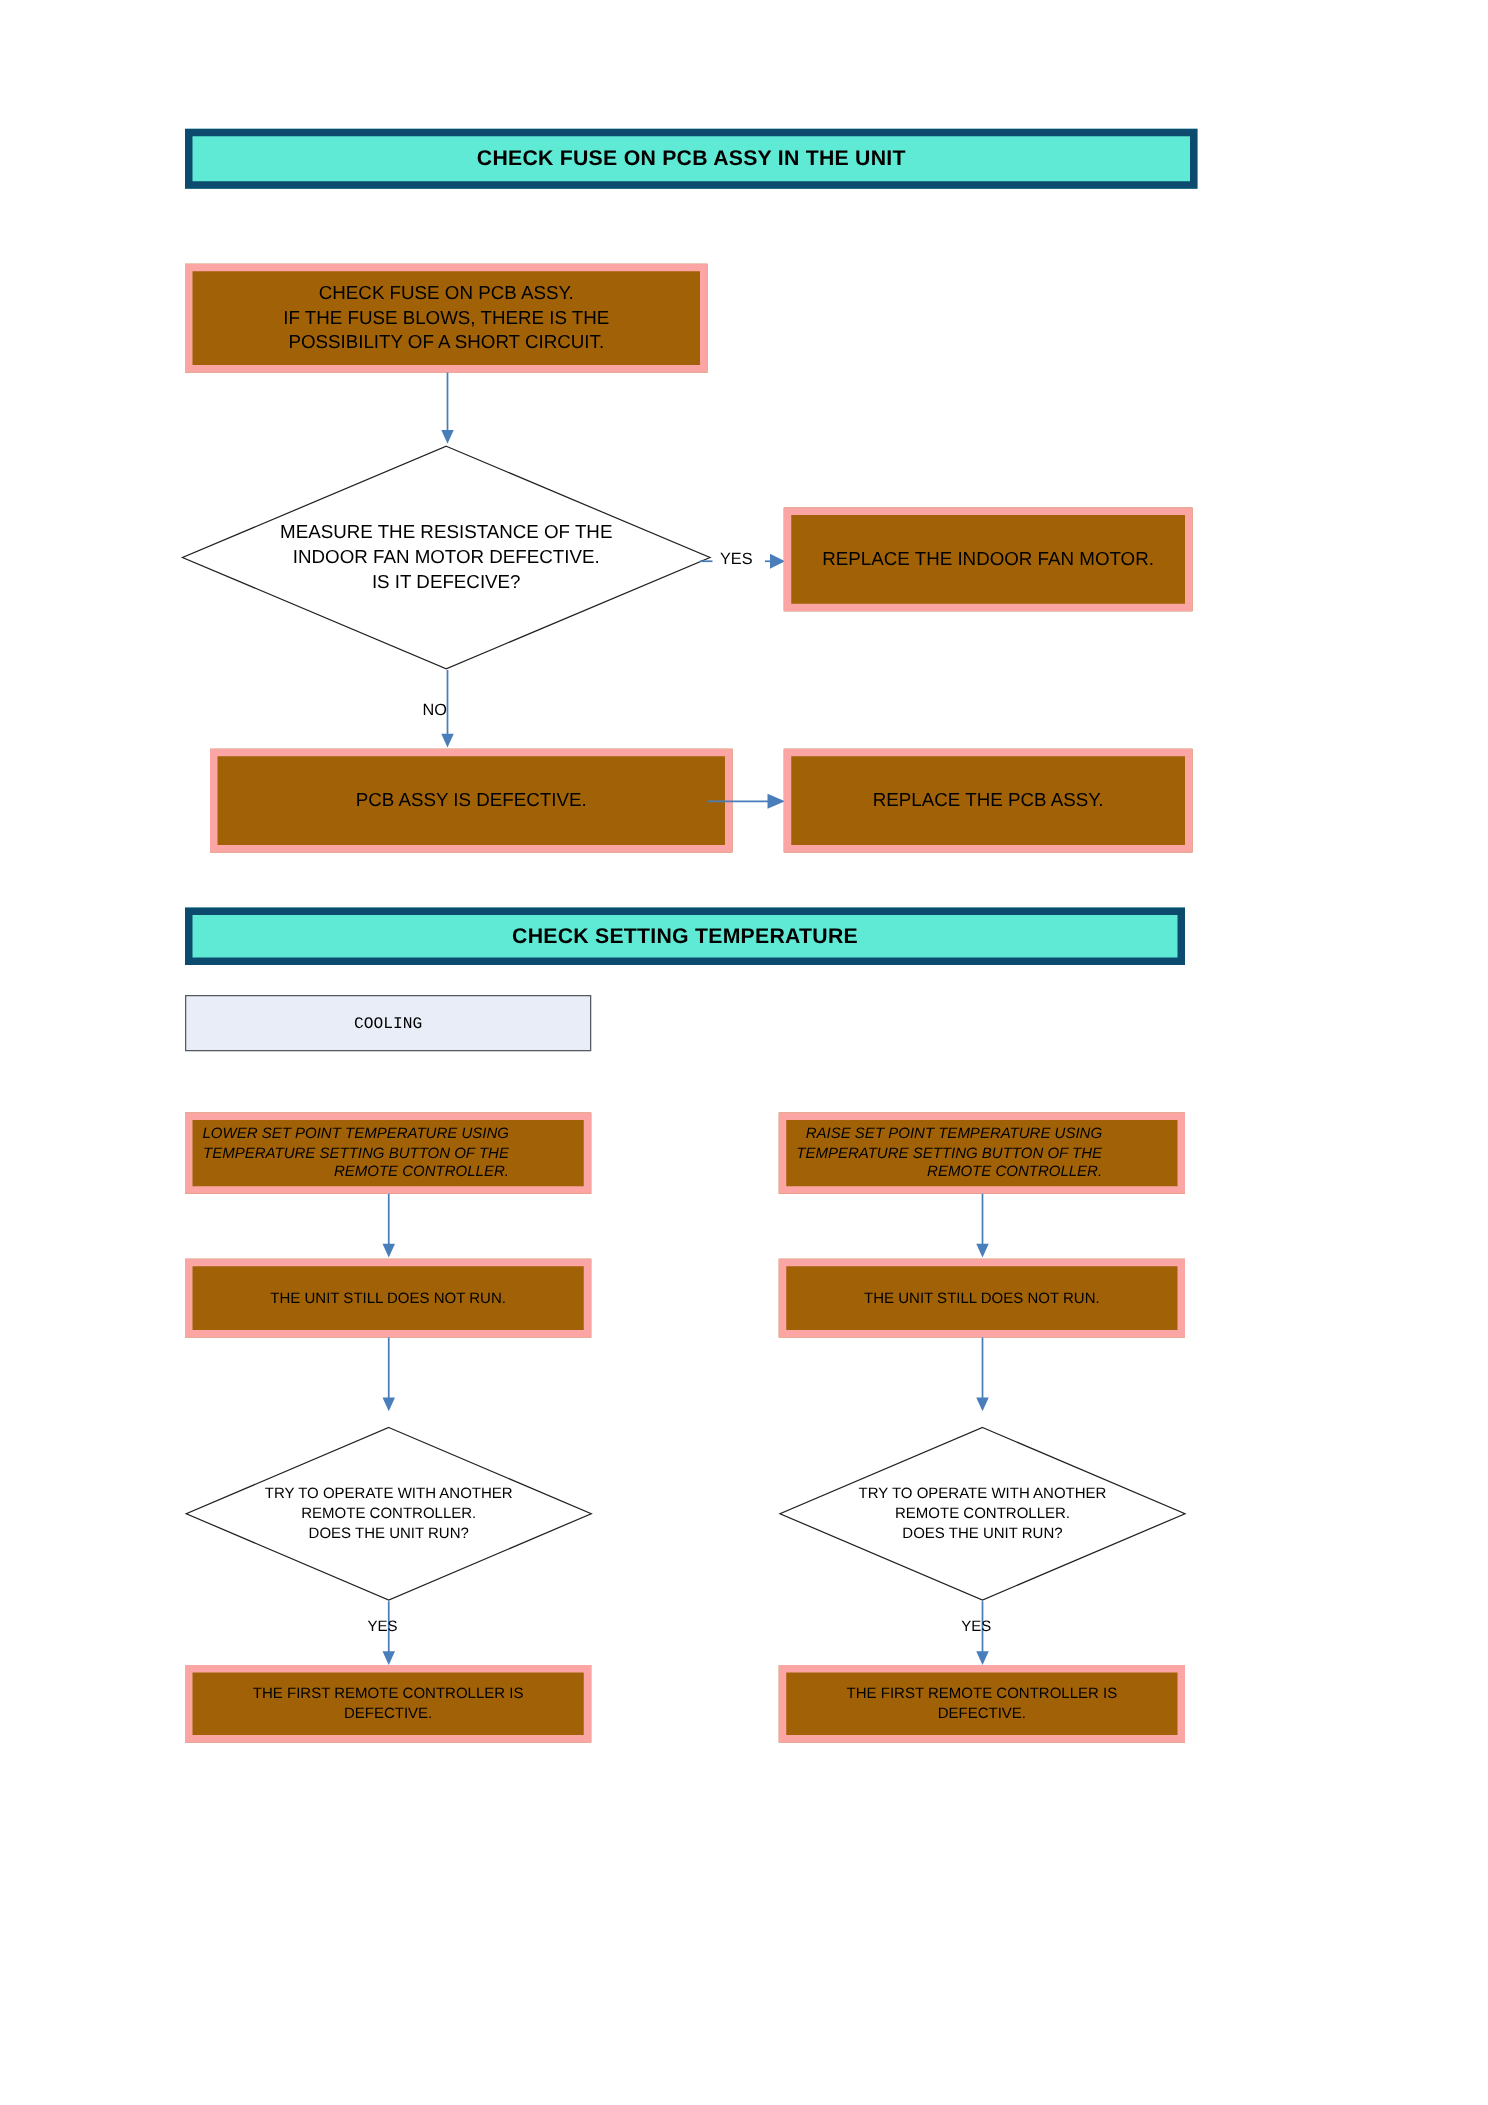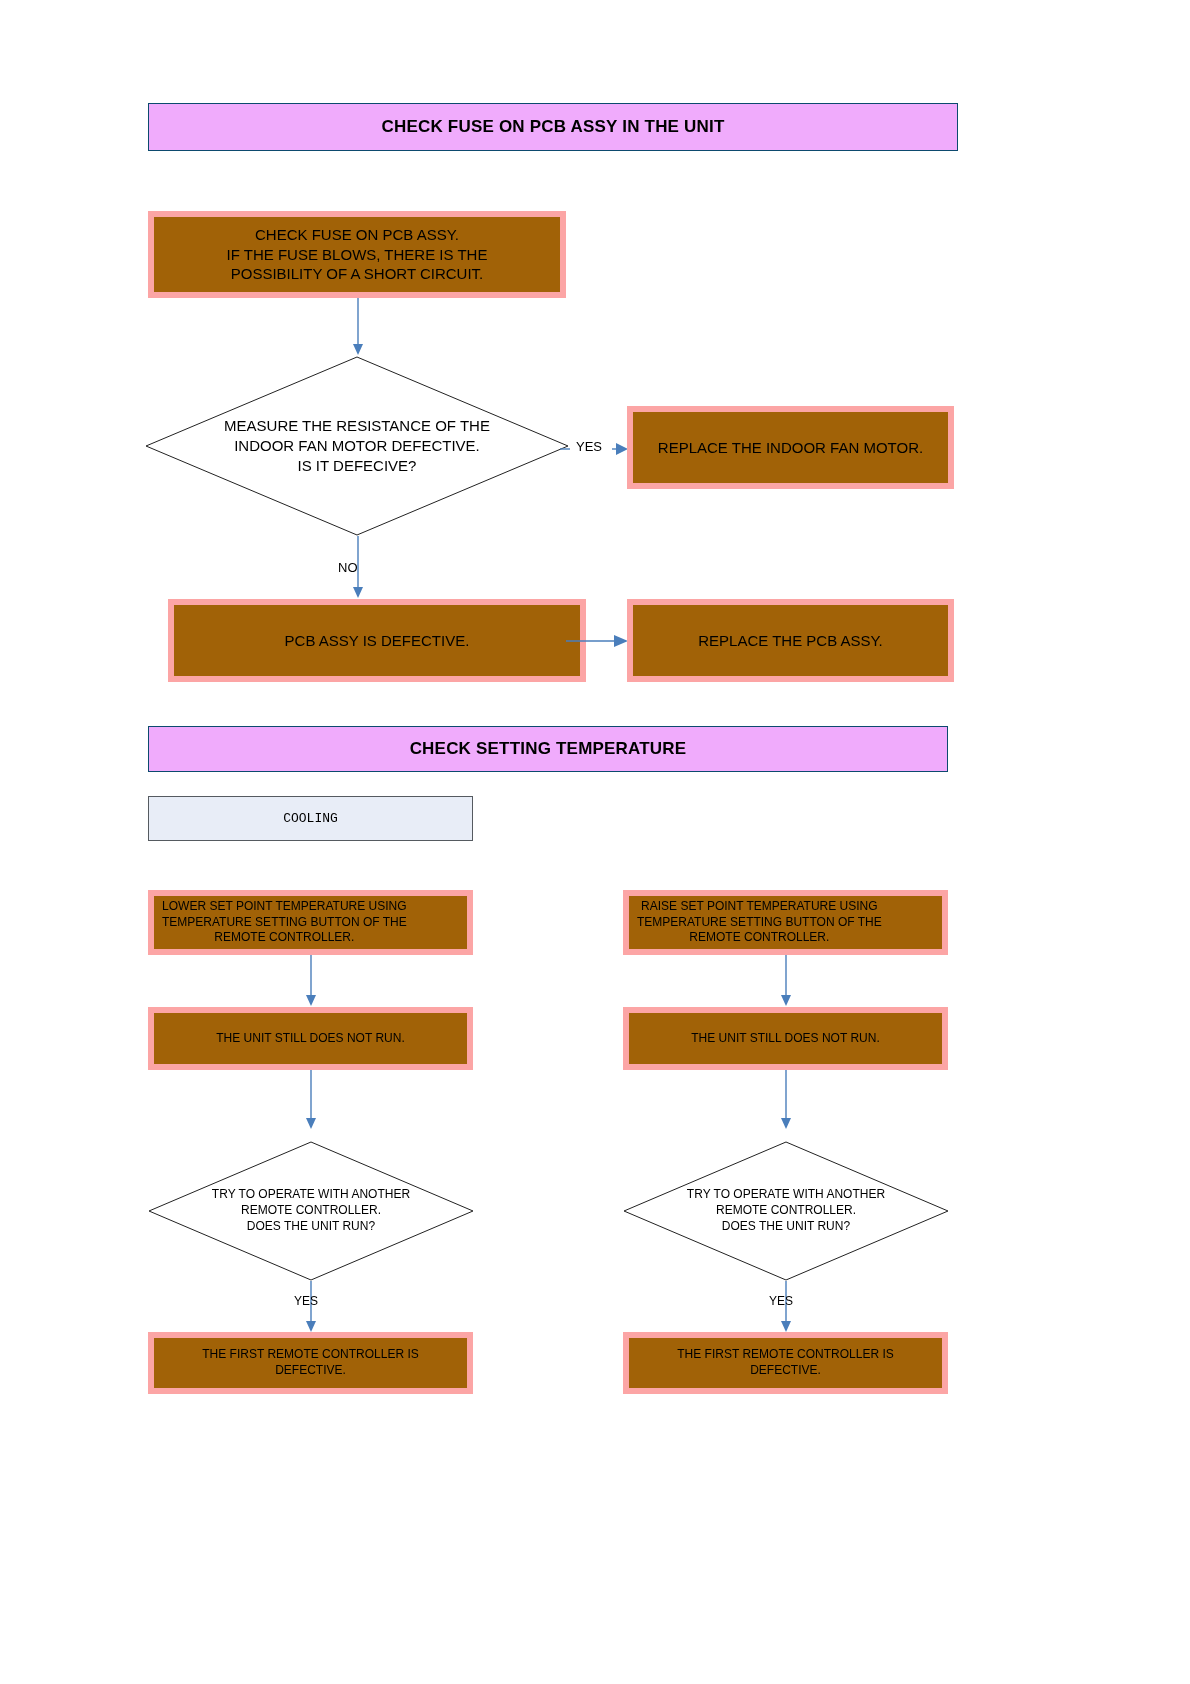--- a/index.html
+++ b/index.html
@@ -8,22 +8,22 @@
     background:#ffffff;
     font-family:"Liberation Sans", sans-serif;
     position:relative;
     overflow:hidden;
   }
   .canvas{position:absolute;left:0;top:0;width:1190px;height:1684px;}
 
   
   .banner{
     position:absolute;
-    background:#f0abfc;
-    border:1px solid #0c4a6e;
+    background:#5eead4;
+    border:6px solid #0c4a6e;
     box-sizing:border-box;
     display:flex;align-items:center;justify-content:center;
     font-weight:bold;
     color:#000;
     letter-spacing:.2px;
   }
   .banner.main{font-size:17px;}
   .subbanner{
     position:absolute;
     background:#e8edf7;
@@ -41,21 +41,21 @@
     box-sizing:border-box;
     display:flex;align-items:center;justify-content:center;
     text-align:center;
     color:#000;
     line-height:1.32;
     padding:4px 8px;
   }
   .pbox .lines{white-space:pre-line;}
   .f15{font-size:15px;}
   .f12{font-size:12px;}
-  .alignleft .lines{text-align:center;}
+  .alignleft .lines{text-align:right;font-style:italic;}
 
   
   .diamond{position:absolute;}
   .diamond svg{position:absolute;left:0;top:0;overflow:visible;}
   .diamond .dtext{
     position:absolute;left:0;top:0;width:100%;height:100%;
     display:flex;align-items:center;justify-content:center;
     text-align:center;color:#000;line-height:1.32;
     white-space:pre-line;
     pointer-events:none;

